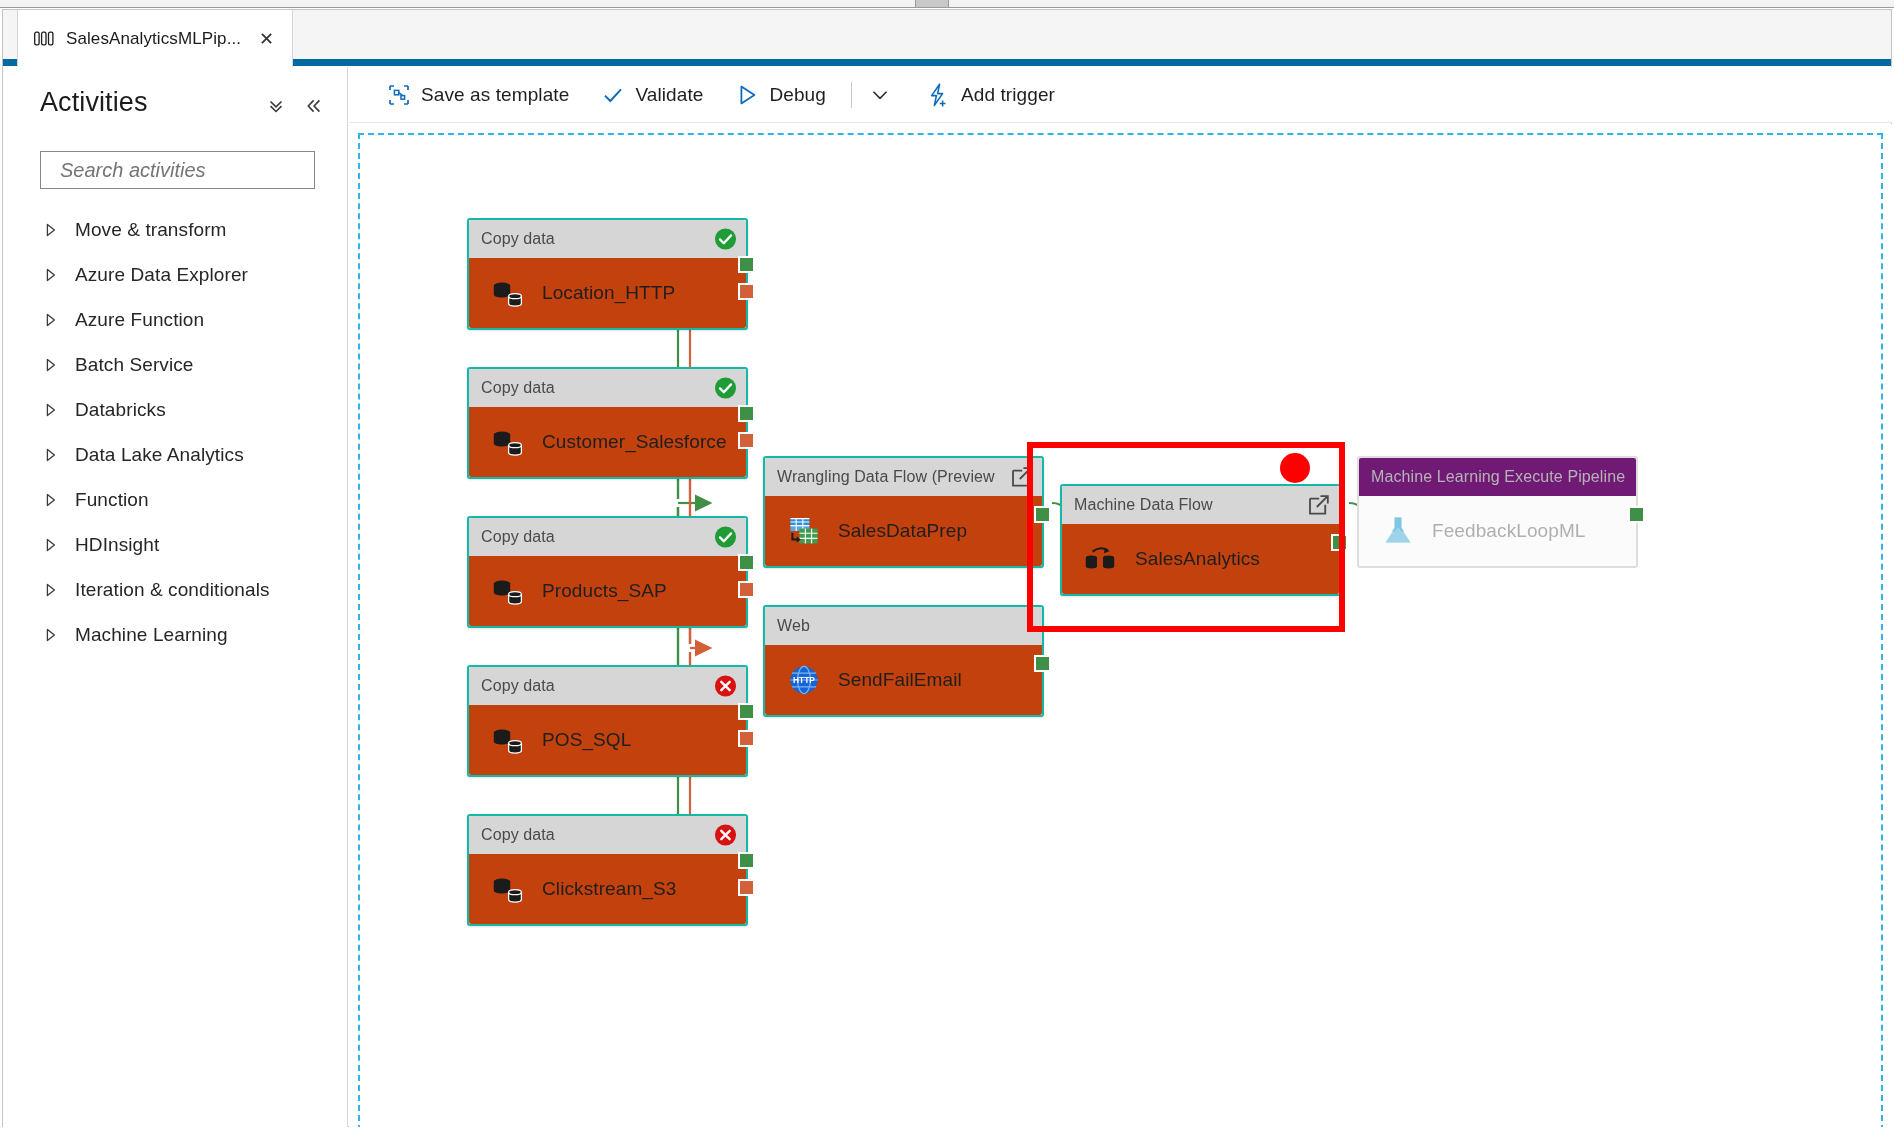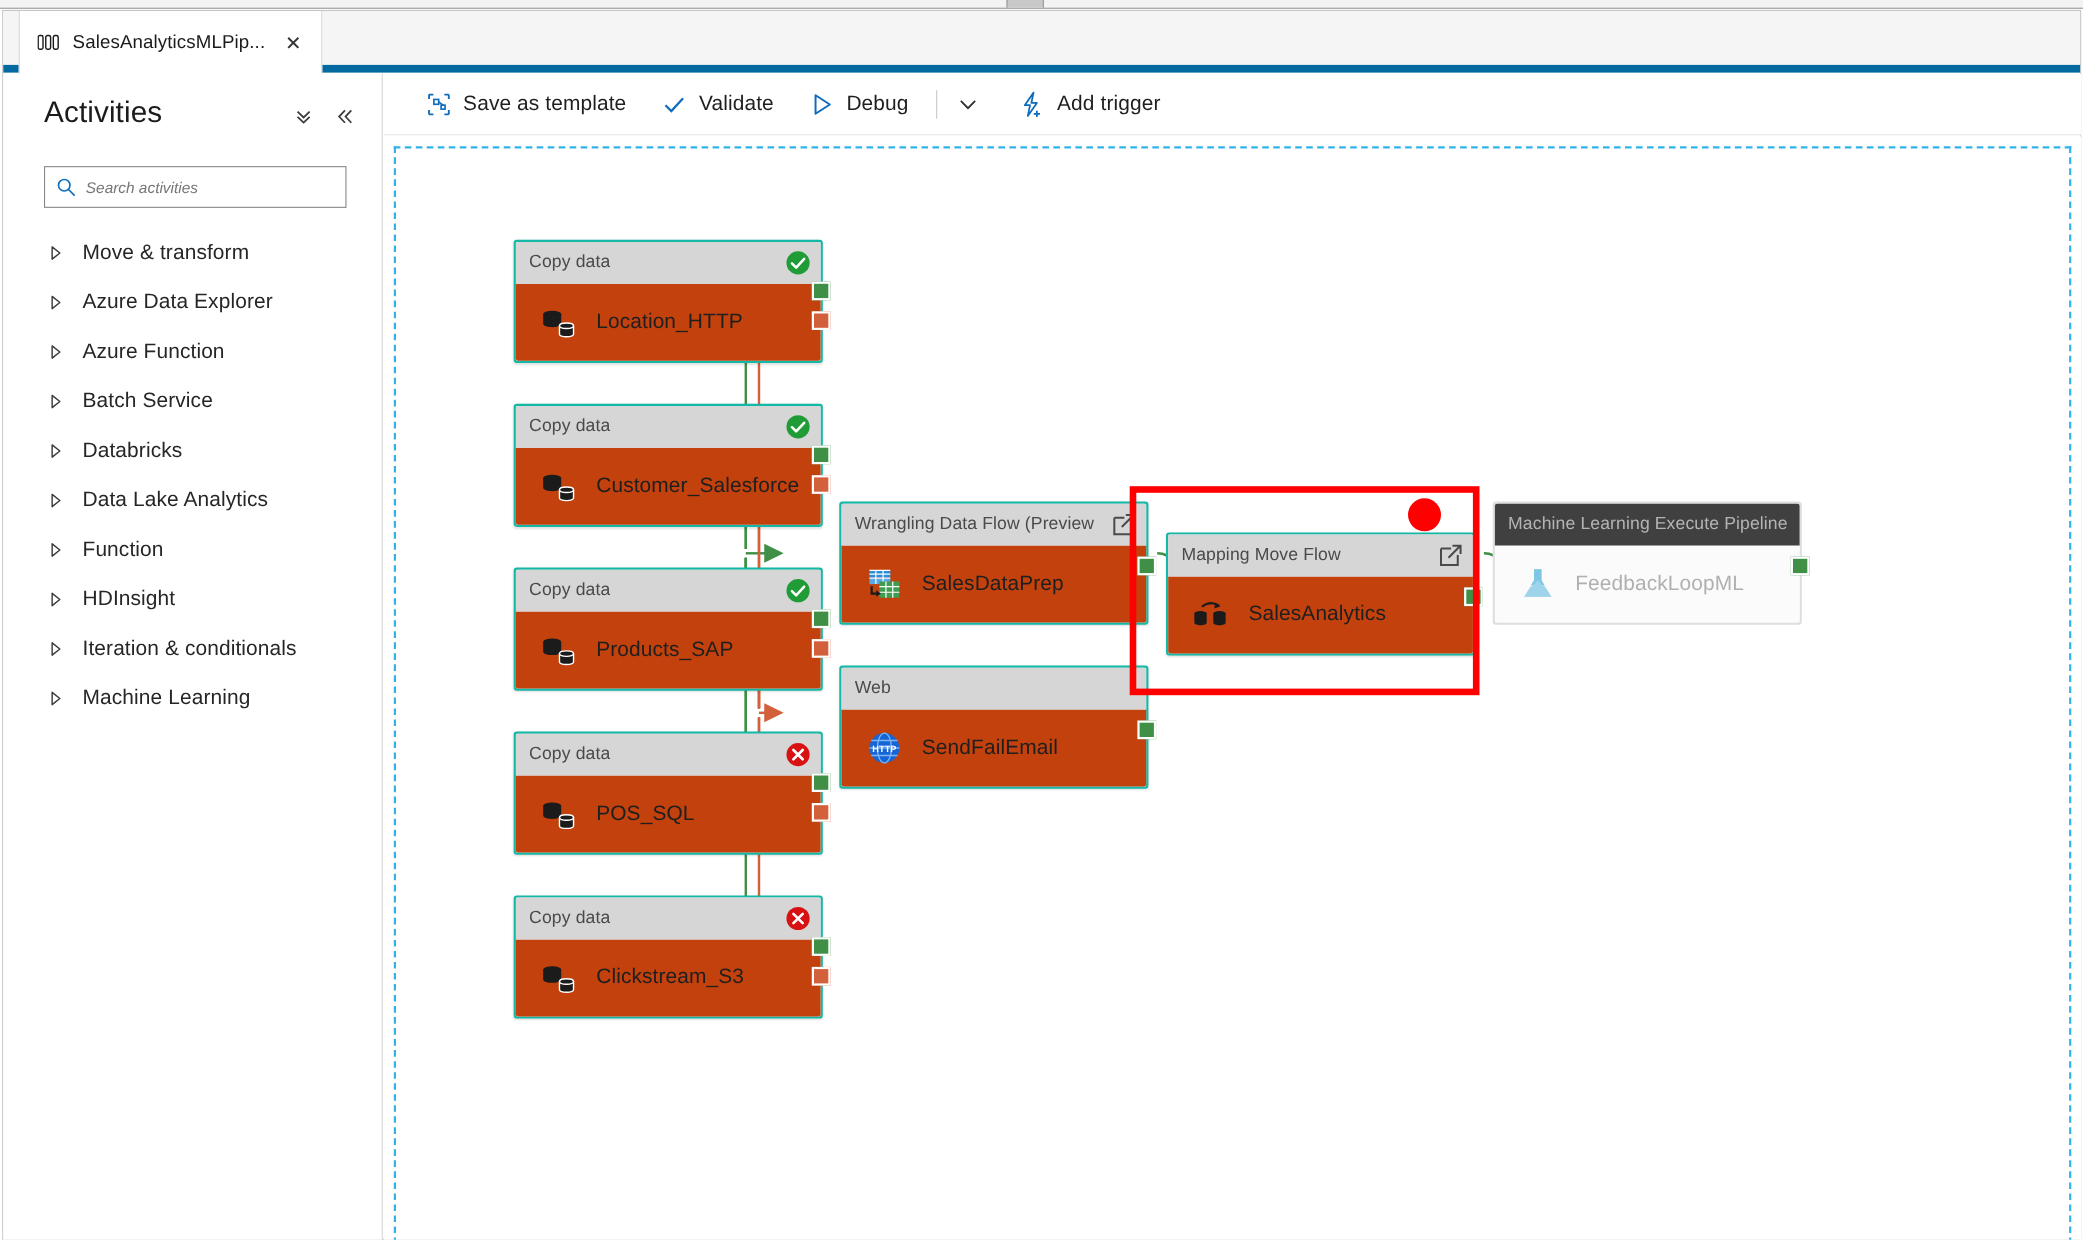--- a/index.html
+++ b/index.html
@@ -130,21 +130,21 @@
     display: flex;
     align-items: center;
     padding: 0 10px;
     gap: 9px;
     cursor: text;
   }
   .search-input {
     border: 0;
     outline: 0;
     flex: 1;
-    font-size: 14px;
+    font-size: 20px;
     font-style: italic;
     color: #6e6e6e;
     font-family: "Liberation Sans", sans-serif;
     background: transparent;
   }
   .search-input::placeholder { color: #757575; font-style: italic; opacity: 1; }
 
   .cat-list {
     position: absolute;
     left: 0; top: 140px;
@@ -290,21 +290,21 @@
   .node-ico { width: 34px; height: 34px; flex: 0 0 auto; display:block; }
   .node-name {
     font-size: 19px;
     color: #1f1f1f;
     letter-spacing: .1px;
     white-space: nowrap;
   }
 
   
   .node.dim { background: #fbfbfb; border-color: #dedede; box-shadow:none; }
-  .node.dim .node-head { background: #404040; }
+  .node.dim .node-head { background: #701a75; }
   .node.dim .node-type { color: #b4b4b4; }
   .node.dim .node-body { background: #fbfbfb; }
   .node.dim .node-name { color: #b0b0b0; }
 
   
   .port {
     position: absolute;
     width: 17px; height: 17px;
     border: 2px solid #ffffff;
   }
@@ -668,21 +668,21 @@
                   <ellipse cx="17" cy="17" rx="6.4" ry="13.6" fill="none" stroke="#7fb4ef" stroke-width="1.2"></ellipse>
                   <path d="M3.4 17 H30.6 M5.0 10.2 H29.0 M5.0 23.8 H29.0" stroke="#7fb4ef" stroke-width="1.2" fill="none"></path>
                   <text x="17" y="20.2" font-family="Liberation Sans, sans-serif" font-size="8.4" font-weight="bold" fill="#ffffff" text-anchor="middle">HTTP</text>
                 </svg>
                 <span class="node-name">SendFailEmail</span>
               </div>
               <div class="port success" style="right: -9px; top: 48px;"></div>
             </div>
             <div class="node" style="left: 711px; top: 360px;">
               <div class="node-head">
-                <span class="node-type">Mapping Move Flow</span>
+                <span class="node-type">Machine Data Flow</span>
                 <svg class="node-openlink" viewBox="0 0 24 24">
                   <path d="M2.2 5.0 H12.2 M2.2 5.0 V21.4 H18.8 V11.6" fill="none" stroke="#4a4a4a" stroke-width="2"></path>
                   <path d="M9.6 14.2 L21.4 2.4 M13.6 2.4 H21.6 V10.4" fill="none" stroke="#4a4a4a" stroke-width="2"></path>
                 </svg>
               </div>
               <div class="node-body">
                 <svg class="node-ico" viewBox="0 0 34 34">
                   <ellipse cx="7.4" cy="15.6" rx="5.6" ry="2.2" fill="#1b1b1b"></ellipse>
                   <path d="M1.8 15.6 V24.2 C1.8 25.5 4.3 26.5 7.4 26.5 C10.5 26.5 13 25.5 13 24.2 V15.6 Z" fill="#1b1b1b"></path>
                   <ellipse cx="24.6" cy="15.6" rx="5.6" ry="2.2" fill="#1b1b1b"></ellipse>

